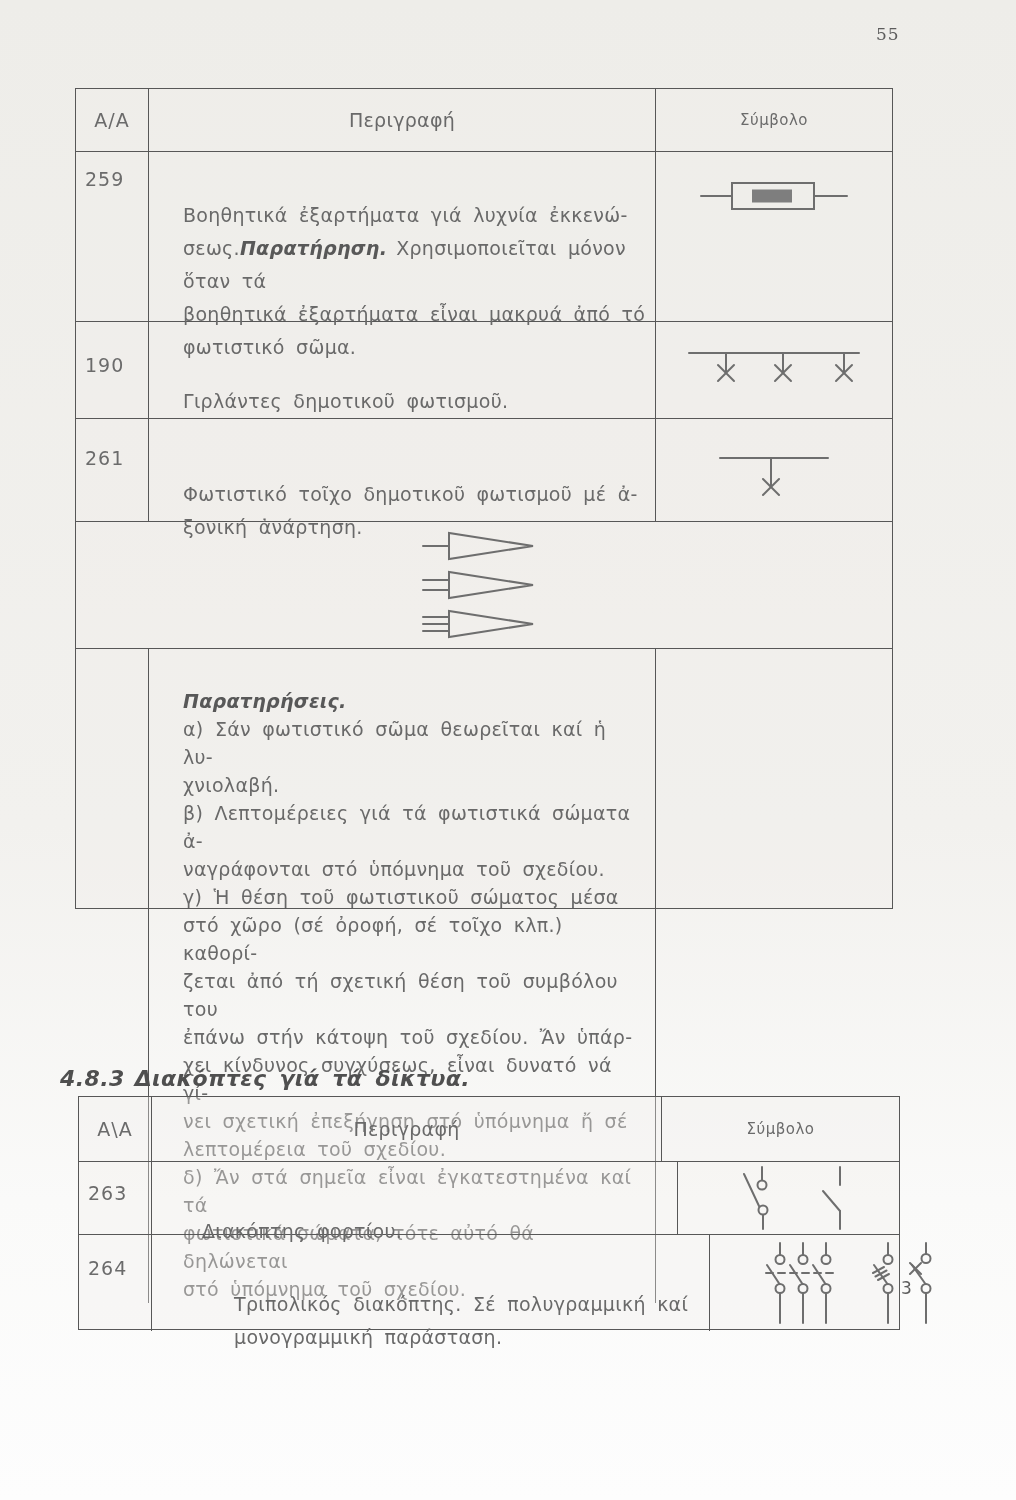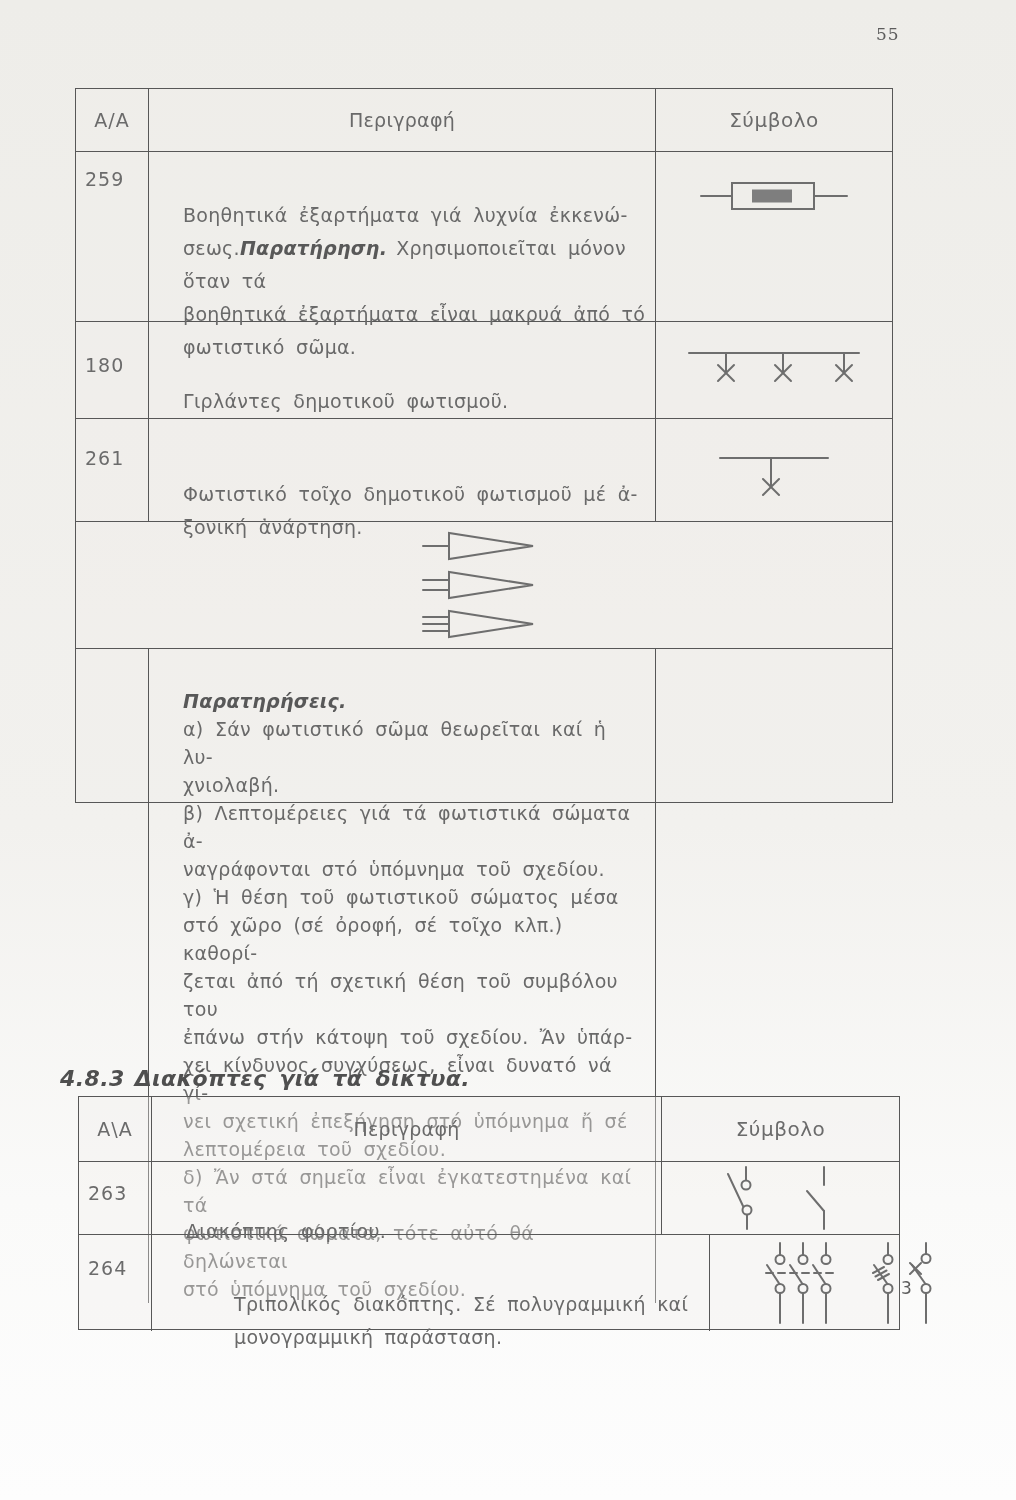--- a/index.html
+++ b/index.html
@@ -29,21 +29,21 @@
       font-size:19px;letter-spacing:1px;color:#6b6b6b;}
   .c2{width:507px;border-right:1.7px solid #575757;flex:none;
       padding-left:34px;padding-right:8px;
       font-size:19px;line-height:33px;letter-spacing:0.3px;word-spacing:5px;
       white-space:pre-line;color:#696969;}
   .t2 .c2{width:510px;}
   .c3{flex:1;display:flex;justify-content:center;align-items:flex-start;}
   .hdr .c1{display:flex;align-items:center;justify-content:center;padding:0;}
   .hdr .c2{display:flex;align-items:center;justify-content:center;padding:0;
            white-space:normal;word-spacing:0;}
-  .hdr .c3{align-items:center;font-size:20px;letter-spacing:0.5px;color:#6b6b6b;}
+  .hdr .c3{align-items:center;font-size:15px;letter-spacing:0.5px;color:#6b6b6b;}
   .num{display:block;padding-left:9px;}
   .boldital{font-weight:bold;font-style:italic;color:#585858;margin-right:9px;}
   .notes-body{white-space:pre-line;}
   .notes .c2{line-height:28px;}
   .section-heading{
     position:absolute;left:60px;top:1066px;
     font-size:22px;font-weight:bold;font-style:italic;
     color:#4f4f4f;letter-spacing:0.4px;word-spacing:5px;
   }
   .section-heading .sec-num{margin-right:10px;}
@@ -54,21 +54,21 @@
   svg.sym .fillrect{fill:#7e7e7e;stroke:none;}
   svg.sym text{fill:#5d5d5d;font-family:"DejaVu Sans",sans-serif;font-size:17px;stroke:none;}
 </style>
 </head>
 <body>
 
 <div class="page">
 
   <div class="page-number">55</div>
 
-  <div class="tbl t1" style="left:75px;top:88px;width:818px;height:715px;">
+  <div class="tbl t1" style="left:75px;top:88px;width:818px;height:821px;">
 
     <div class="tr hdr" style="height:62px;">
       <div class="c c1">Α/Α</div>
       <div class="c c2">Περιγραφή</div>
       <div class="c c3">Σύμβολο</div>
     </div>
 
     <div class="tr" style="height:170px;">
       <div class="c c1" style="padding-top:16px;">
         <span class="num">259</span>
@@ -84,21 +84,21 @@
           <line x1="2" y1="20" x2="33" y2="20"></line>
           <rect x="33" y="7" width="82" height="26"></rect>
           <rect class="fillrect" x="53" y="13.5" width="40" height="13"></rect>
           <line x1="115" y1="20" x2="148" y2="20"></line>
         </svg>
       </div>
     </div>
 
     <div class="tr" style="height:97px;">
       <div class="c c1" style="padding-top:32px;">
-        <span class="num">180</span>
+        <span class="num">190</span>
       </div>
       <div class="c c2" style="padding-top:30px;">
         <span>Γιρλάντες δημοτικοῦ φωτισμοῦ.</span>
       </div>
       <div class="c c3" style="padding-top:26px;">
         <svg class="sym" width="176" height="44" viewBox="0 0 176 44">
           <line x1="3" y1="5" x2="173" y2="5"></line>
           <line x1="40" y1="5" x2="40" y2="24"></line>
           <line x1="32" y1="17" x2="48" y2="33"></line>
             <line x1="48" y1="17" x2="32" y2="33"></line>
@@ -174,21 +174,21 @@
   </div>
 
   <div class="tbl t2" style="left:78px;top:1096px;width:822px;height:234px;">
 
     <div class="tr hdr" style="height:64px;">
       <div class="c c1">Α\Α</div>
       <div class="c c2">Περιγραφή</div>
       <div class="c c3">Σύμβολο</div>
     </div>
 
-    <div class="tr" style="height:73px;">
+    <div class="tr" style="height:73px;gap:16px;">
       <div class="c c1" style="padding-top:20px;">
         <span class="num">263</span>
       </div>
       <div class="c c2" style="padding-top:20px;">
         <span>Διακόπτης φορτίου.</span>
       </div>
       <div class="c c3" style="padding-top:3px;">
         <svg class="sym" width="150" height="66" viewBox="0 0 150 66">
           <line x1="40" y1="2" x2="40" y2="15"></line>
           <circle cx="40" cy="20" r="4.5"></circle>

